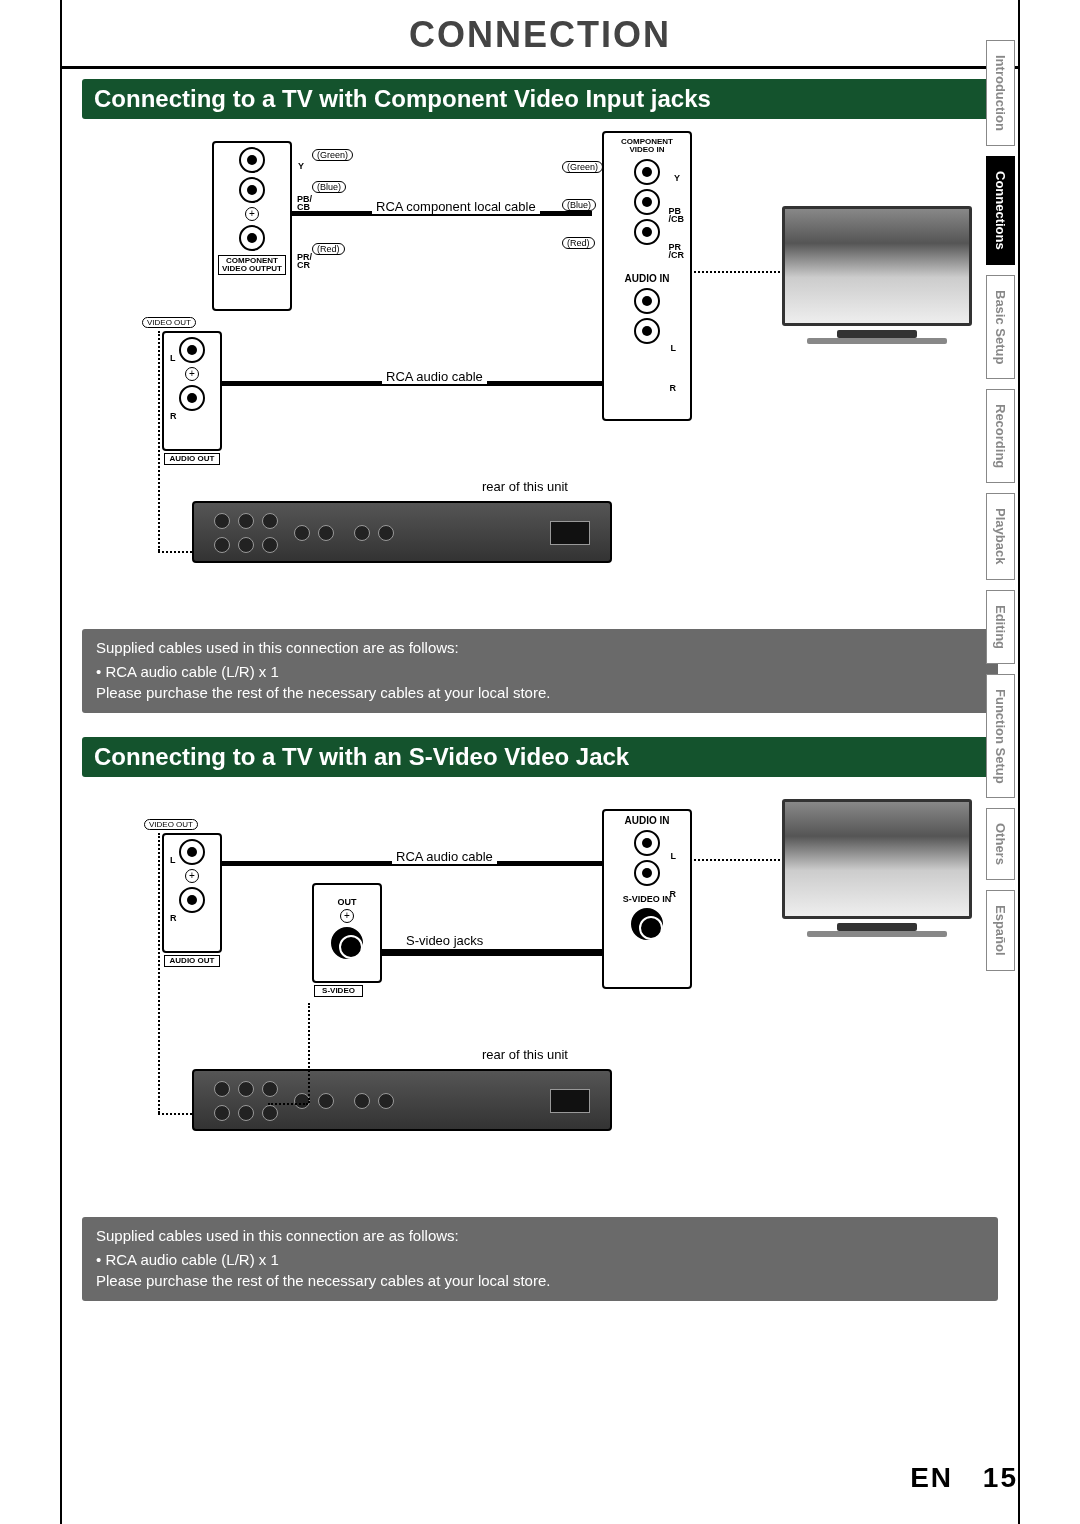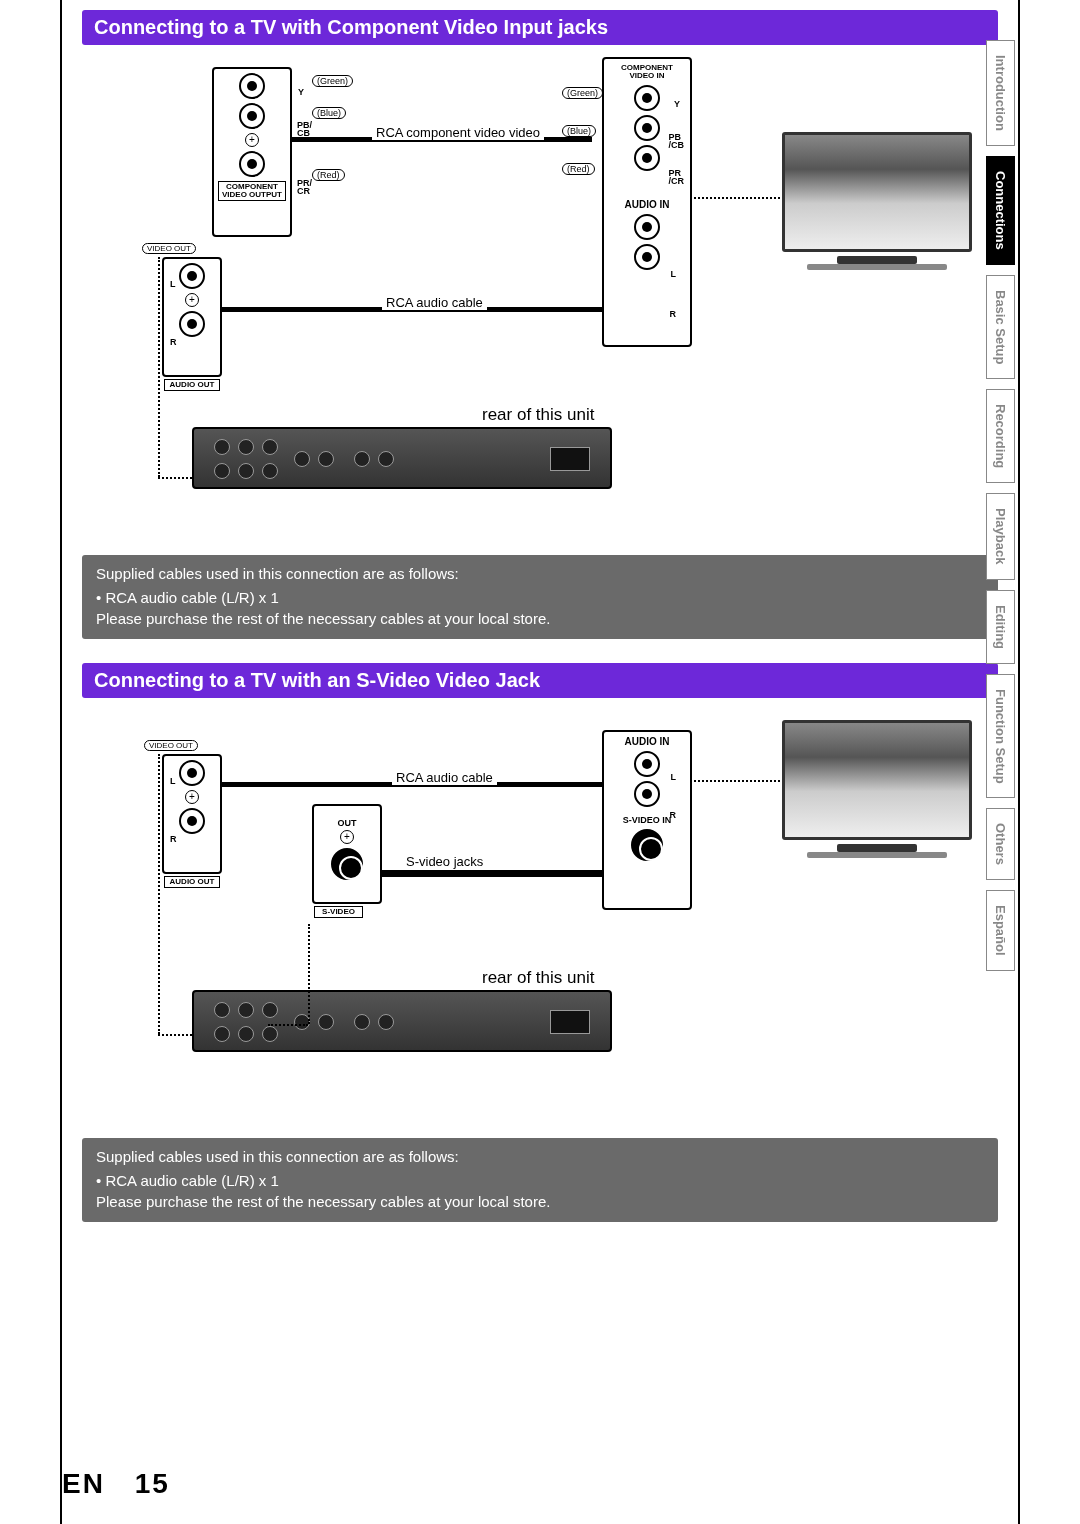--- a/index.html
+++ b/index.html
@@ -26,24 +26,24 @@
     font-weight: bold;
     letter-spacing: 2px;
     color: #444;
     padding: 14px 0 10px 0;
     border-bottom: 3px solid #000;
   }
   .content {
     padding: 10px 20px 0 20px;
   }
   .section-bar {
-    background: #6d28d9;
+    background: #14532d;
     color: #fff;
     font-weight: bold;
-    font-size: 20px;
+    font-size: 24px;
     padding: 6px 12px;
     border-radius: 3px;
     margin-bottom: 12px;
   }
   .diagram-area {
     width: 100%;
     height: 480px;
     position: relative;
     margin-bottom: 18px;
   }
@@ -110,21 +110,21 @@
     width: 420px; height: 62px;
     background: linear-gradient(180deg,#555,#333);
     border: 2px solid #000;
     border-radius: 4px;
   }
   .rear-unit .port {
     position:absolute; width:16px; height:16px; border:1px solid #999; border-radius:50%;
     background:#222;
   }
   .rear-caption {
-    position:absolute; font-size:17px;
+    position:absolute; font-size:13px;
   }
   .note-box {
     background: #6a6a6a;
     color: #fff;
     padding: 8px 14px 10px 14px;
     border-radius: 3px;
     font-size: 15px;
     line-height: 1.4;
     margin-bottom: 24px;
   }
@@ -143,43 +143,44 @@
     color: #888;
     border: 1px solid #888;
     padding: 14px 6px;
     margin-bottom: 10px;
     text-align: center;
     background:#fff;
   }
   .side-tab.active { background:#000; color:#fff; border-color:#000; }
   .footer {
     position: absolute;
-    bottom: 24px;
+    bottom: 30px;
     width: 100%;
-    text-align: left;
+    text-align: right;
     font-size: 28px;
     font-weight: bold;
     letter-spacing: 2px;
   }
   .footer .page-num { margin-left: 20px; }
   .svideo-port {
     width: 32px; height: 32px; border:2px solid #000; border-radius:50%;
     background:#000; margin: 4px auto; position:relative;
   }
   .svideo-port::before{content:"";position:absolute;left:6px;top:6px;width:20px;height:20px;border:2px solid #fff;border-radius:50%;}
   .dotted-line{position:absolute;border-top:2px dotted #000;height:0;}
   .dotted-v{position:absolute;border-left:2px dotted #000;width:0;}
   .jack-side-label{position:absolute;font-size:9px;font-weight:bold;}
   .plus-screw{width:14px;height:14px;border:1px solid #000;border-radius:50%;display:flex;align-items:center;justify-content:center;font-size:10px;line-height:1;margin:2px auto;}
 </style>
 </head>
 <body>
 
 <div class="page">
 
+  <div class="page-title">CONNECTION</div>
 
   <div class="content">
 
     <div class="section-bar">Connecting to a TV with Component Video Input jacks</div>
 
     <div class="diagram-area">
 
       <div class="jack-panel" style="left:130px;top:10px;width:80px;height:170px;">
         <div class="jack-hole"></div>
         <div class="jack-hole"></div>
@@ -198,21 +199,21 @@
       <div class="jack-panel" style="left:80px;top:200px;width:60px;height:120px;">
         <div class="jack-hole"></div>
         <div class="plus-screw">+</div>
         <div class="jack-hole"></div>
         <span class="jack-side-label" style="left:6px;top:20px;">L</span>
         <span class="jack-side-label" style="left:6px;top:78px;">R</span>
         <div class="panel-caption" style="position:absolute;bottom:-16px;left:0;right:0;">AUDIO OUT</div>
       </div>
 
       <div class="cable-line" style="left:210px;top:80px;width:300px;"></div>
-      <span class="cable-text" style="left:290px;top:68px;">RCA component video video</span>
+      <span class="cable-text" style="left:290px;top:68px;">RCA component local cable</span>
       <span class="color-pill" style="left:230px;top:18px;">(Green)</span>
       <span class="color-pill" style="left:230px;top:50px;">(Blue)</span>
       <span class="color-pill" style="left:230px;top:112px;">(Red)</span>
       <span class="color-pill" style="left:480px;top:30px;">(Green)</span>
       <span class="color-pill" style="left:480px;top:68px;">(Blue)</span>
       <span class="color-pill" style="left:480px;top:106px;">(Red)</span>
 
       <div class="cable-line" style="left:140px;top:250px;width:380px;"></div>
       <span class="cable-text" style="left:300px;top:238px;">RCA audio cable</span>
 

